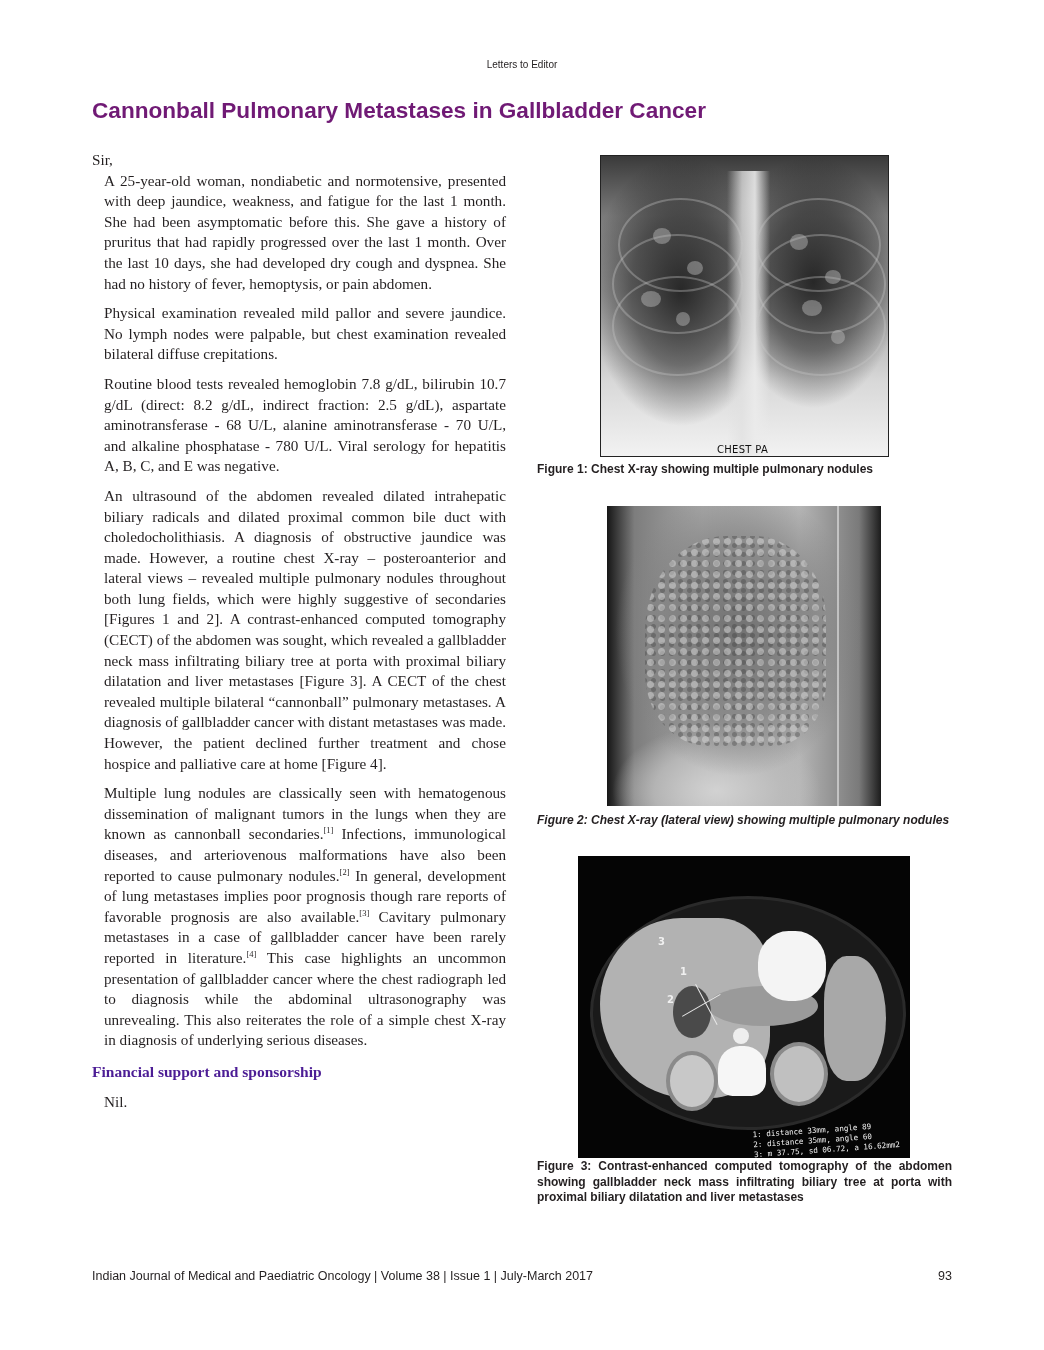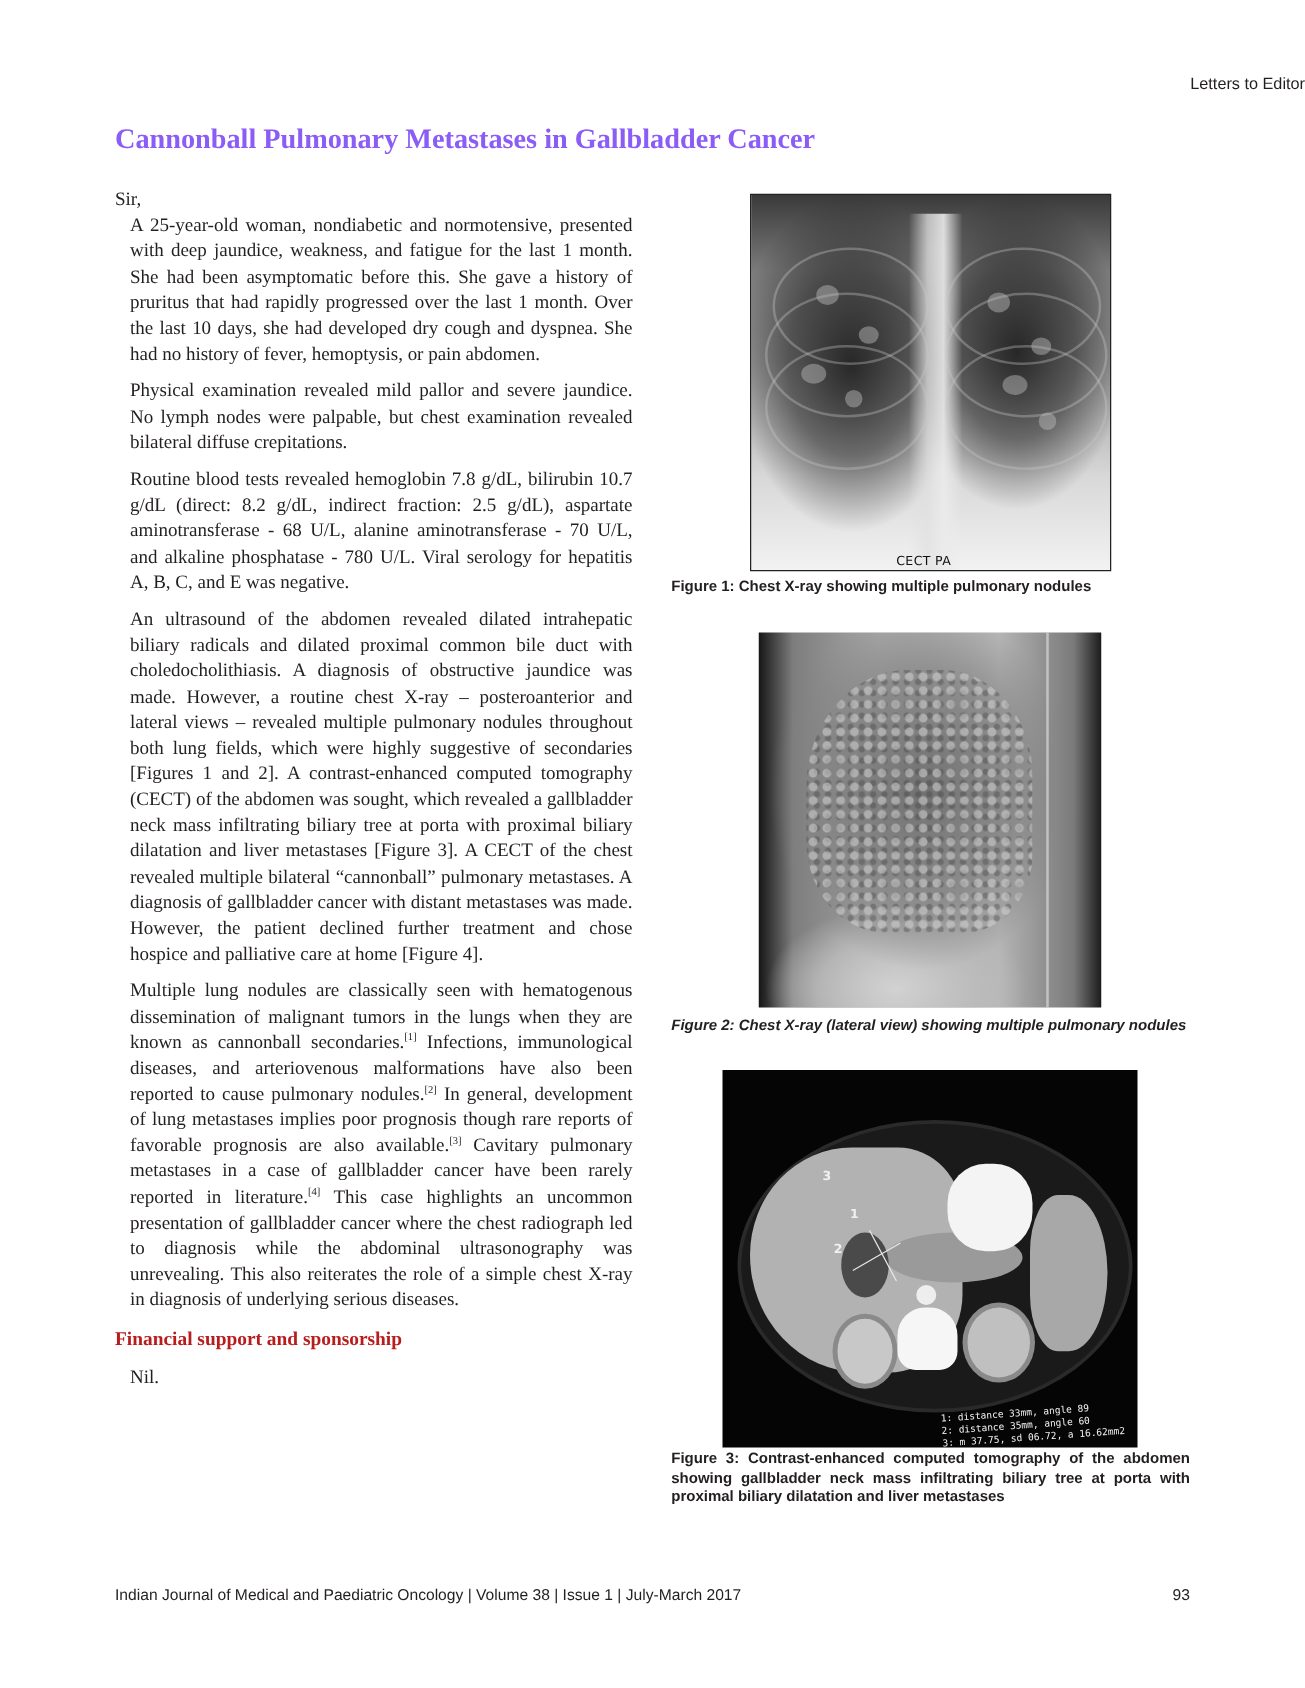--- a/index.html
+++ b/index.html
@@ -1,38 +1,38 @@
 <!DOCTYPE html>
 <html><head>
 <meta charset="utf-8">
 <style>
   html, body { margin: 0; padding: 0; background: #ffffff; }
   body { width: 1044px; height: 1350px; position: relative; overflow: hidden; }
   .page { position: absolute; left: 0; top: 0; width: 1044px; height: 1350px; }
 
   .running-head {
-    position: absolute; top: 59px; left: 0; width: 1044px; text-align: right;
-    font-family: "Liberation Sans", sans-serif; font-size: 13px; color: #231f20;
+    position: absolute; top: 59px; left: 0; width: 1044px; text-align: center;
+    font-family: "Liberation Sans", sans-serif; font-size: 10px; color: #231f20;
   }
   .title {
     position: absolute; top: 98px; left: 92px; margin: 0;
-    font-family: Liberation Serif, serif; font-weight: bold; font-size: 22.6px;
-    color: #8b5cf6; letter-spacing: 0px;
+    font-family: Liberation Sans, sans-serif; font-weight: bold; font-size: 22.6px;
+    color: #701a75; letter-spacing: 0px;
   }
 
   .col-left {
     position: absolute; left: 92px; top: 150px; width: 414px;
     font-family: "Liberation Serif", serif; font-size: 15.2px; line-height: 20.6px;
     color: #231f20; text-align: justify;
   }
   .col-left p { margin: 0 0 9px 12px; }
   .col-left .salutation { margin: 0; }
   .col-left sup { font-size: 8.5px; line-height: 0; vertical-align: 6px; }
   .section-head {
-    font-family: "Liberation Serif", serif; font-weight: bold; color: #b91c1c;
+    font-family: "Liberation Serif", serif; font-weight: bold; color: #4c1d95;
     font-size: 15.5px; margin: 11px 0 9px 0;
   }
   .fig-img { position: absolute; overflow: hidden; background: #000; }
   .caption {
     position: absolute; left: 537px; width: 415px;
     font-family: "Liberation Sans", sans-serif; font-weight: bold; font-size: 12px;
     line-height: 15.5px; color: #231f20; text-align: justify;
   }
 
   
@@ -174,21 +174,21 @@
     <div class="rib" style="left:54%;top:26%;width:44%;height:32%;"></div>
     <div class="rib" style="left:54%;top:40%;width:44%;height:32%;"></div>
     <div class="nodule" style="left:18%;top:24%;width:18px;height:16px;"></div>
     <div class="nodule" style="left:30%;top:35%;width:16px;height:14px;"></div>
     <div class="nodule" style="left:14%;top:45%;width:20px;height:16px;"></div>
     <div class="nodule" style="left:26%;top:52%;width:14px;height:14px;"></div>
     <div class="nodule" style="left:66%;top:26%;width:18px;height:16px;"></div>
     <div class="nodule" style="left:78%;top:38%;width:16px;height:14px;"></div>
     <div class="nodule" style="left:70%;top:48%;width:20px;height:16px;"></div>
     <div class="nodule" style="left:80%;top:58%;width:14px;height:14px;"></div>
-    <div class="label">CECT PA</div>
+    <div class="label">CHEST PA</div>
   </div>
   <div class="caption" style="top:462px;">Figure 1: Chest X-ray showing multiple pulmonary nodules</div>
 
   <div class="fig-img xray-lat">
     <div class="dots"></div>
     <div class="vline"></div>
   </div>
   <div class="caption" style="top:813px;font-style:italic;">Figure 2: Chest X-ray (lateral view) showing multiple pulmonary nodules</div>
 
   <div class="fig-img ct">

